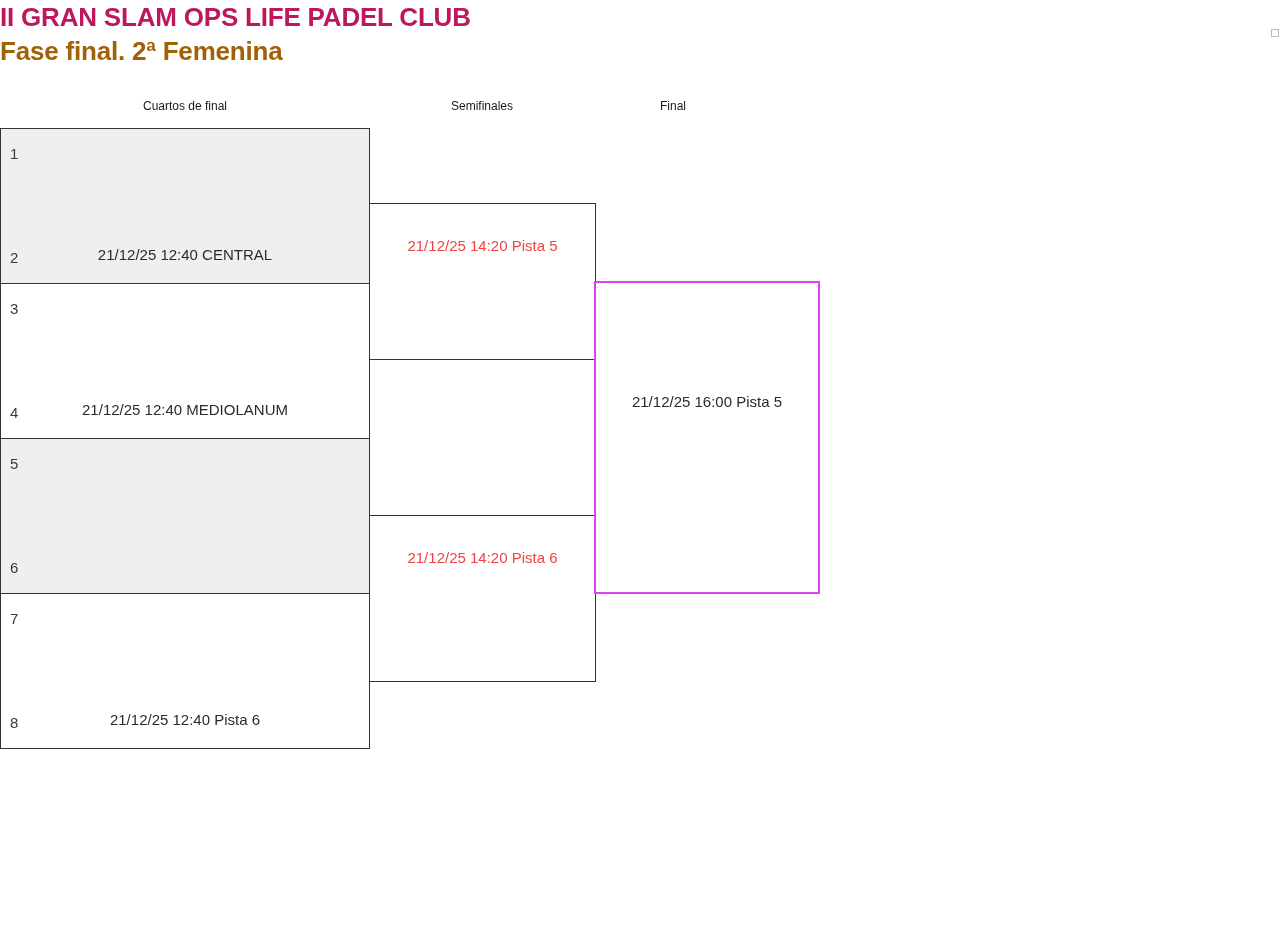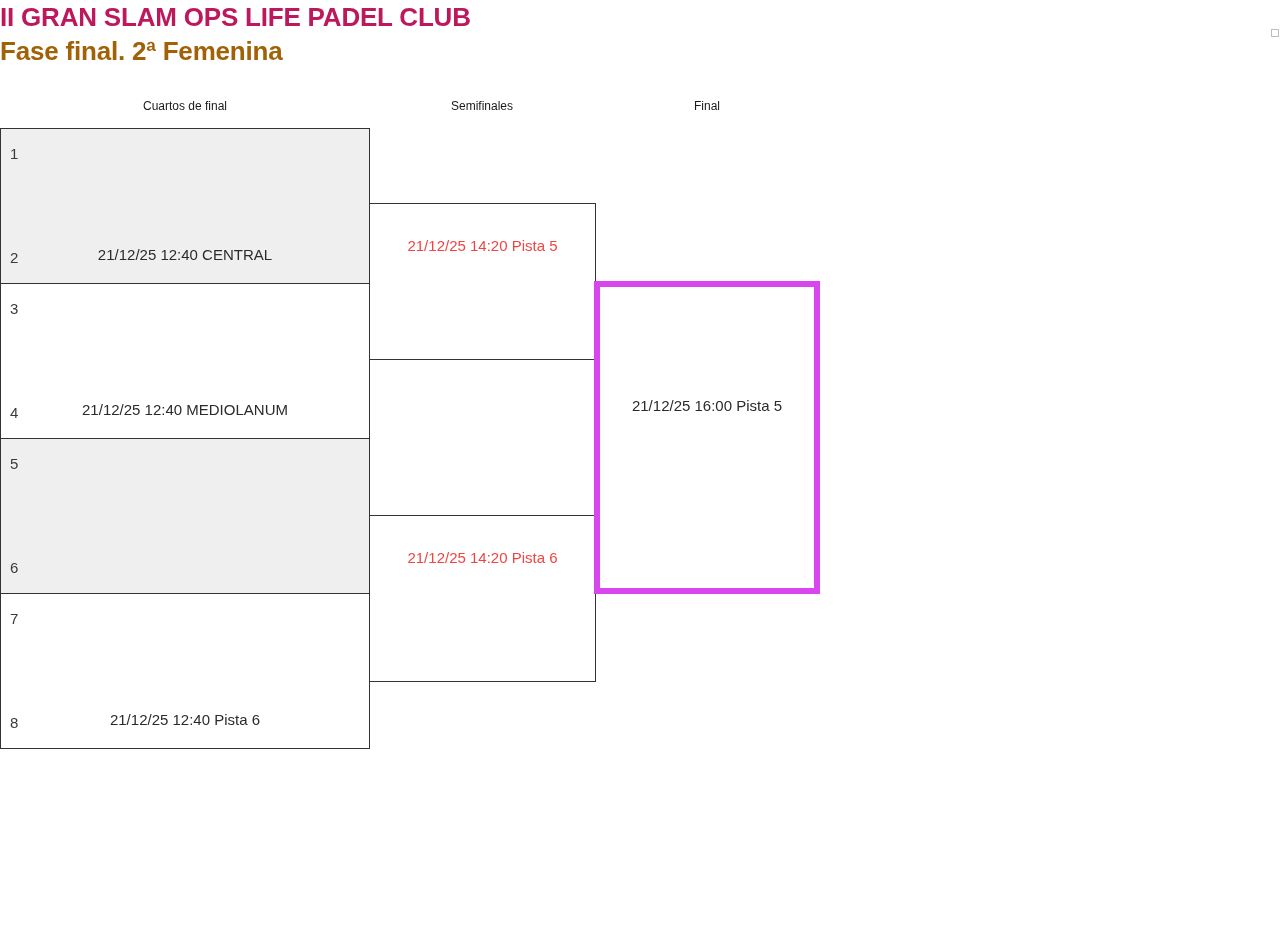--- a/index.html
+++ b/index.html
@@ -40,21 +40,21 @@
     position: absolute;
     font-size: 12px;
     line-height: 22px;
     color: #1a1a1a;
     text-align: left;
     white-space: nowrap;
     transform: translateX(-50%);
   }
   #hdr-qf  { left: 185px; top: 95px; }
   #hdr-sf  { left: 482px; top: 95px; }
-  #hdr-f   { left: 707px; top: 95px; }
+  #hdr-f   { left: 673px; top: 95px; }
 
   
   .bracket { position: absolute; left: 0; top: 0; width: 1280px; height: 949px; }
 
   
   .qf-cell {
     position: absolute;
     left: 0;
     width: 370px;
     height: 156px;
@@ -112,21 +112,21 @@
   #sf-1 { top: 203px; height: 157px; }
   #sf-2 { top: 515px; height: 167px; }
 
   
   .f-box {
     position: absolute;
     left: 594px;
     top: 281px;
     width: 226px;
     height: 313px;
-    border: 6px solid #d946ef;
+    border: 2px solid #d946ef;
     background: transparent;
   }
   .f-box .match-label {
     position: absolute;
     left: 0;
     right: 0;
     top: 109px;
     text-align: center;
     font-size: 15px;
     line-height: 19px;

